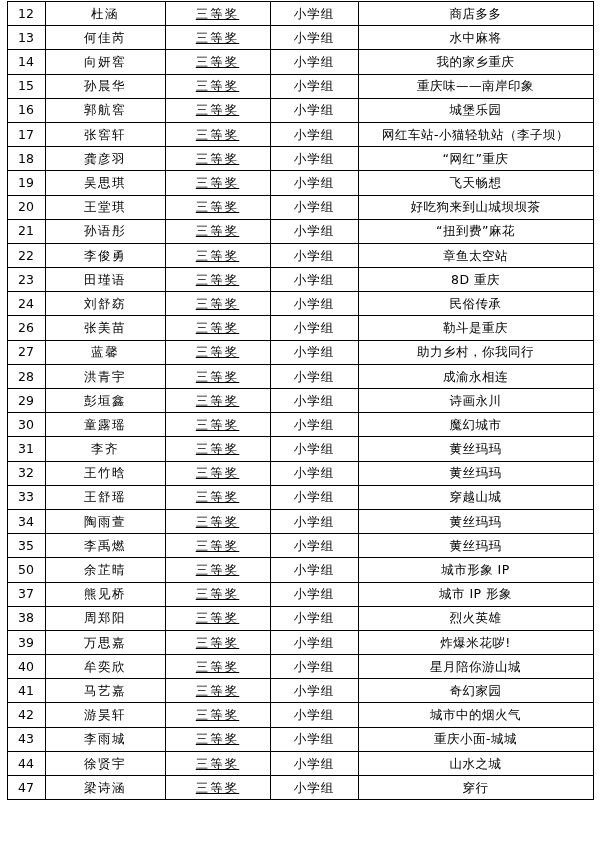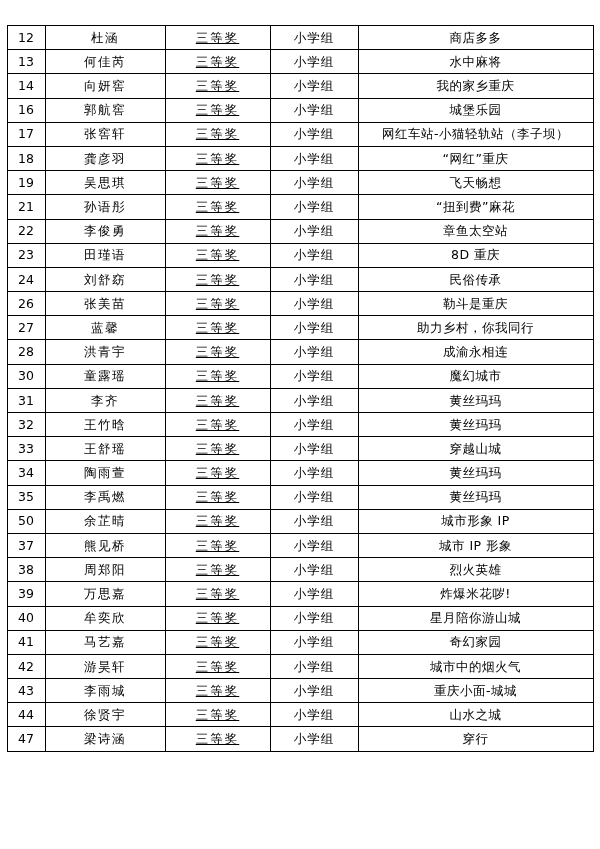--- a/index.html
+++ b/index.html
@@ -13,21 +13,20 @@
     font-family: "DejaVu Sans", "Liberation Sans", sans-serif;
     color: #000000;
     overflow: hidden;
   }
   #sheet {
     width: 600px;
     height: 653px;
     position: relative;
     box-sizing: border-box;
     padding: 1px 0 0 0;
-    margin-top: 24px;
   }
   table.award-table {
     border-collapse: collapse;
     table-layout: fixed;
     width: 586px;
     margin: 0 auto;
   }
   table.award-table td {
     border: 1px solid #000000;
     height: 23.2px;
@@ -79,20 +78,27 @@
           <td class="cell-title">水中麻将</td>
         </tr>
         <tr>
           <td class="cell-index">14</td>
           <td class="cell-name">向妍窖</td>
           <td class="cell-award">三等奖</td>
           <td class="cell-group">小学组</td>
           <td class="cell-title">我的家乡重庆</td>
         </tr>
         <tr>
+          <td class="cell-index">15</td>
+          <td class="cell-name">孙晨华</td>
+          <td class="cell-award">三等奖</td>
+          <td class="cell-group">小学组</td>
+          <td class="cell-title">重庆味——南岸印象</td>
+        </tr>
+        <tr>
           <td class="cell-index">16</td>
           <td class="cell-name">郭航窖</td>
           <td class="cell-award">三等奖</td>
           <td class="cell-group">小学组</td>
           <td class="cell-title">城堡乐园</td>
         </tr>
         <tr>
           <td class="cell-index">17</td>
           <td class="cell-name">张窖轩</td>
           <td class="cell-award">三等奖</td>
@@ -107,20 +113,27 @@
           <td class="cell-title">“网红”重庆</td>
         </tr>
         <tr>
           <td class="cell-index">19</td>
           <td class="cell-name">吴思琪</td>
           <td class="cell-award">三等奖</td>
           <td class="cell-group">小学组</td>
           <td class="cell-title">飞天畅想</td>
         </tr>
         <tr>
+          <td class="cell-index">20</td>
+          <td class="cell-name">王堂琪</td>
+          <td class="cell-award">三等奖</td>
+          <td class="cell-group">小学组</td>
+          <td class="cell-title">好吃狗来到山城坝坝茶</td>
+        </tr>
+        <tr>
           <td class="cell-index">21</td>
           <td class="cell-name">孙语彤</td>
           <td class="cell-award">三等奖</td>
           <td class="cell-group">小学组</td>
           <td class="cell-title">“扭到费”麻花</td>
         </tr>
         <tr>
           <td class="cell-index">22</td>
           <td class="cell-name">李俊勇</td>
           <td class="cell-award">三等奖</td>
@@ -154,20 +167,27 @@
           <td class="cell-award">三等奖</td>
           <td class="cell-group">小学组</td>
           <td class="cell-title">助力乡村，你我同行</td>
         </tr>
         <tr>
           <td class="cell-index">28</td>
           <td class="cell-name">洪青宇</td>
           <td class="cell-award">三等奖</td>
           <td class="cell-group">小学组</td>
           <td class="cell-title">成渝永相连</td>
+        </tr>
+        <tr>
+          <td class="cell-index">29</td>
+          <td class="cell-name">彭垣鑫</td>
+          <td class="cell-award">三等奖</td>
+          <td class="cell-group">小学组</td>
+          <td class="cell-title">诗画永川</td>
         </tr>
         <tr>
           <td class="cell-index">30</td>
           <td class="cell-name">童露瑶</td>
           <td class="cell-award">三等奖</td>
           <td class="cell-group">小学组</td>
           <td class="cell-title">魔幻城市</td>
         </tr>
         <tr>
           <td class="cell-index">31</td>

